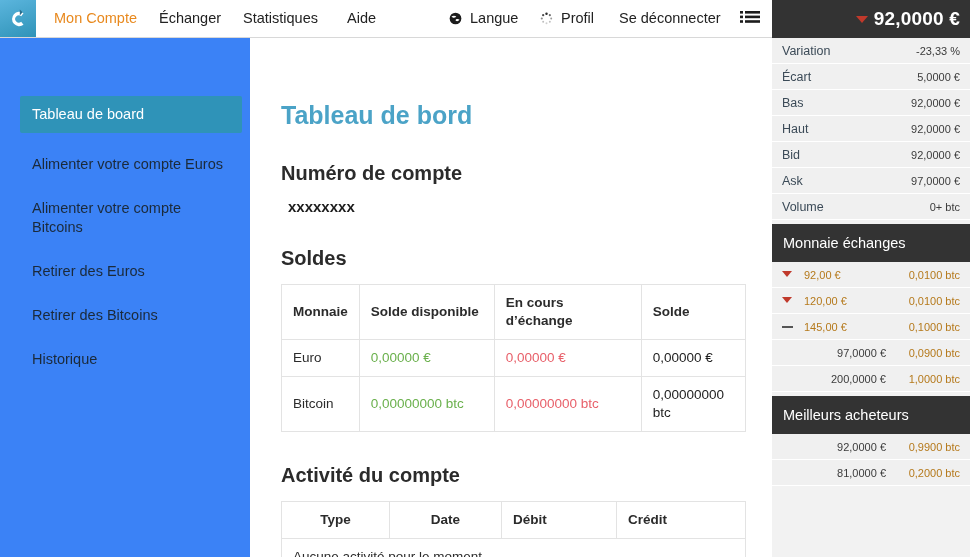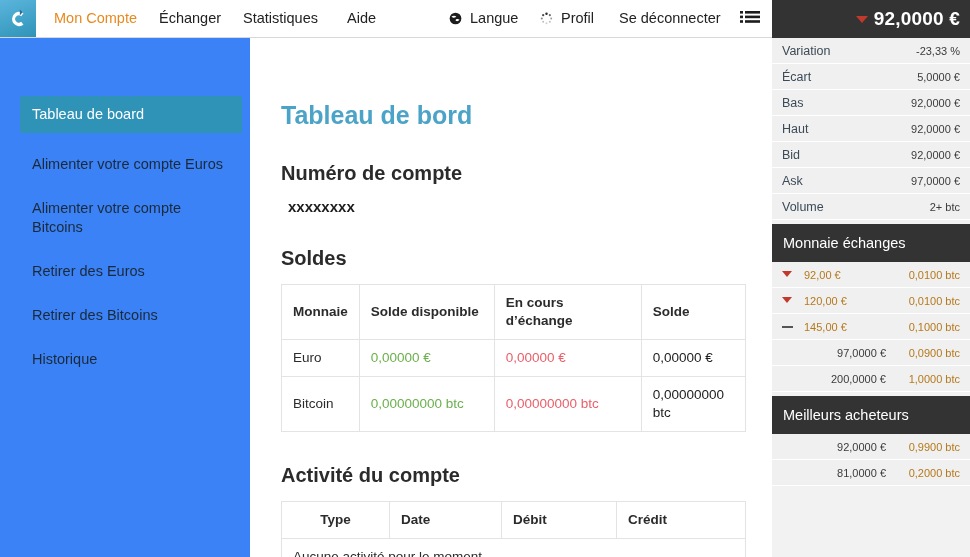--- a/index.html
+++ b/index.html
@@ -74,21 +74,21 @@
   table.grid th { font-weight: bold; color: #2b2b2b; }
   td.avail { color: #6ab04c; }
   td.pending { color: #e8606a; }
   td.total { color: #1c1c1c; font-weight: bold; }
   td.ccy { color: #2b2b2b; }
   td.empty-msg { color: #2b2b2b; }
   #soldes-table td:nth-child(1) { width: 72px; }
   #soldes-table td:nth-child(2), #soldes-table th:nth-child(2) { width: 135px; }
   #soldes-table td:nth-child(3), #soldes-table th:nth-child(3) { width: 147px; }
   #activity-table th:nth-child(1) { width: 108px; text-align: center; }
-  #activity-table th:nth-child(2) { width: 112px; }
+  #activity-table th:nth-child(2) { width: 112px; text-align: center; }
   #activity-table th:nth-child(3) { width: 115px; }
 
   
   #ticker { position: absolute; left: 772px; top: 0; width: 198px; height: 557px; background: #f2f2f2; }
   #ticker-head {
     height: 38px; background: #333333; color: #ffffff;
     display: flex; align-items: center; justify-content: flex-end;
     padding-right: 10px;
   }
   #ticker-price { font-size: 19px; font-weight: bold; letter-spacing: 0.2px; }
@@ -273,21 +273,21 @@
     <div class="stat-row">
       <span class="stat-label">Bid</span>
       <span class="stat-value">92,0000 €</span>
     </div>
     <div class="stat-row">
       <span class="stat-label">Ask</span>
       <span class="stat-value">97,0000 €</span>
     </div>
     <div class="stat-row">
       <span class="stat-label">Volume</span>
-      <span class="stat-value">2+ btc</span>
+      <span class="stat-value">0+ btc</span>
     </div>
 
     <div class="panel-head">Monnaie échanges</div>
     <div class="trade-row">
       <span class="trade-dir"><span class="tri-down" style="border-top-color:#c0392b;border-left-width:5px;border-right-width:5px;border-top-width:6px;margin:0;"></span></span>
       <span class="trade-price">92,00 €</span>
       <span class="trade-amt">0,0100 btc</span>
     </div>
     <div class="trade-row">
       <span class="trade-dir"><span class="tri-down" style="border-top-color:#c0392b;border-left-width:5px;border-right-width:5px;border-top-width:6px;margin:0;"></span></span>

